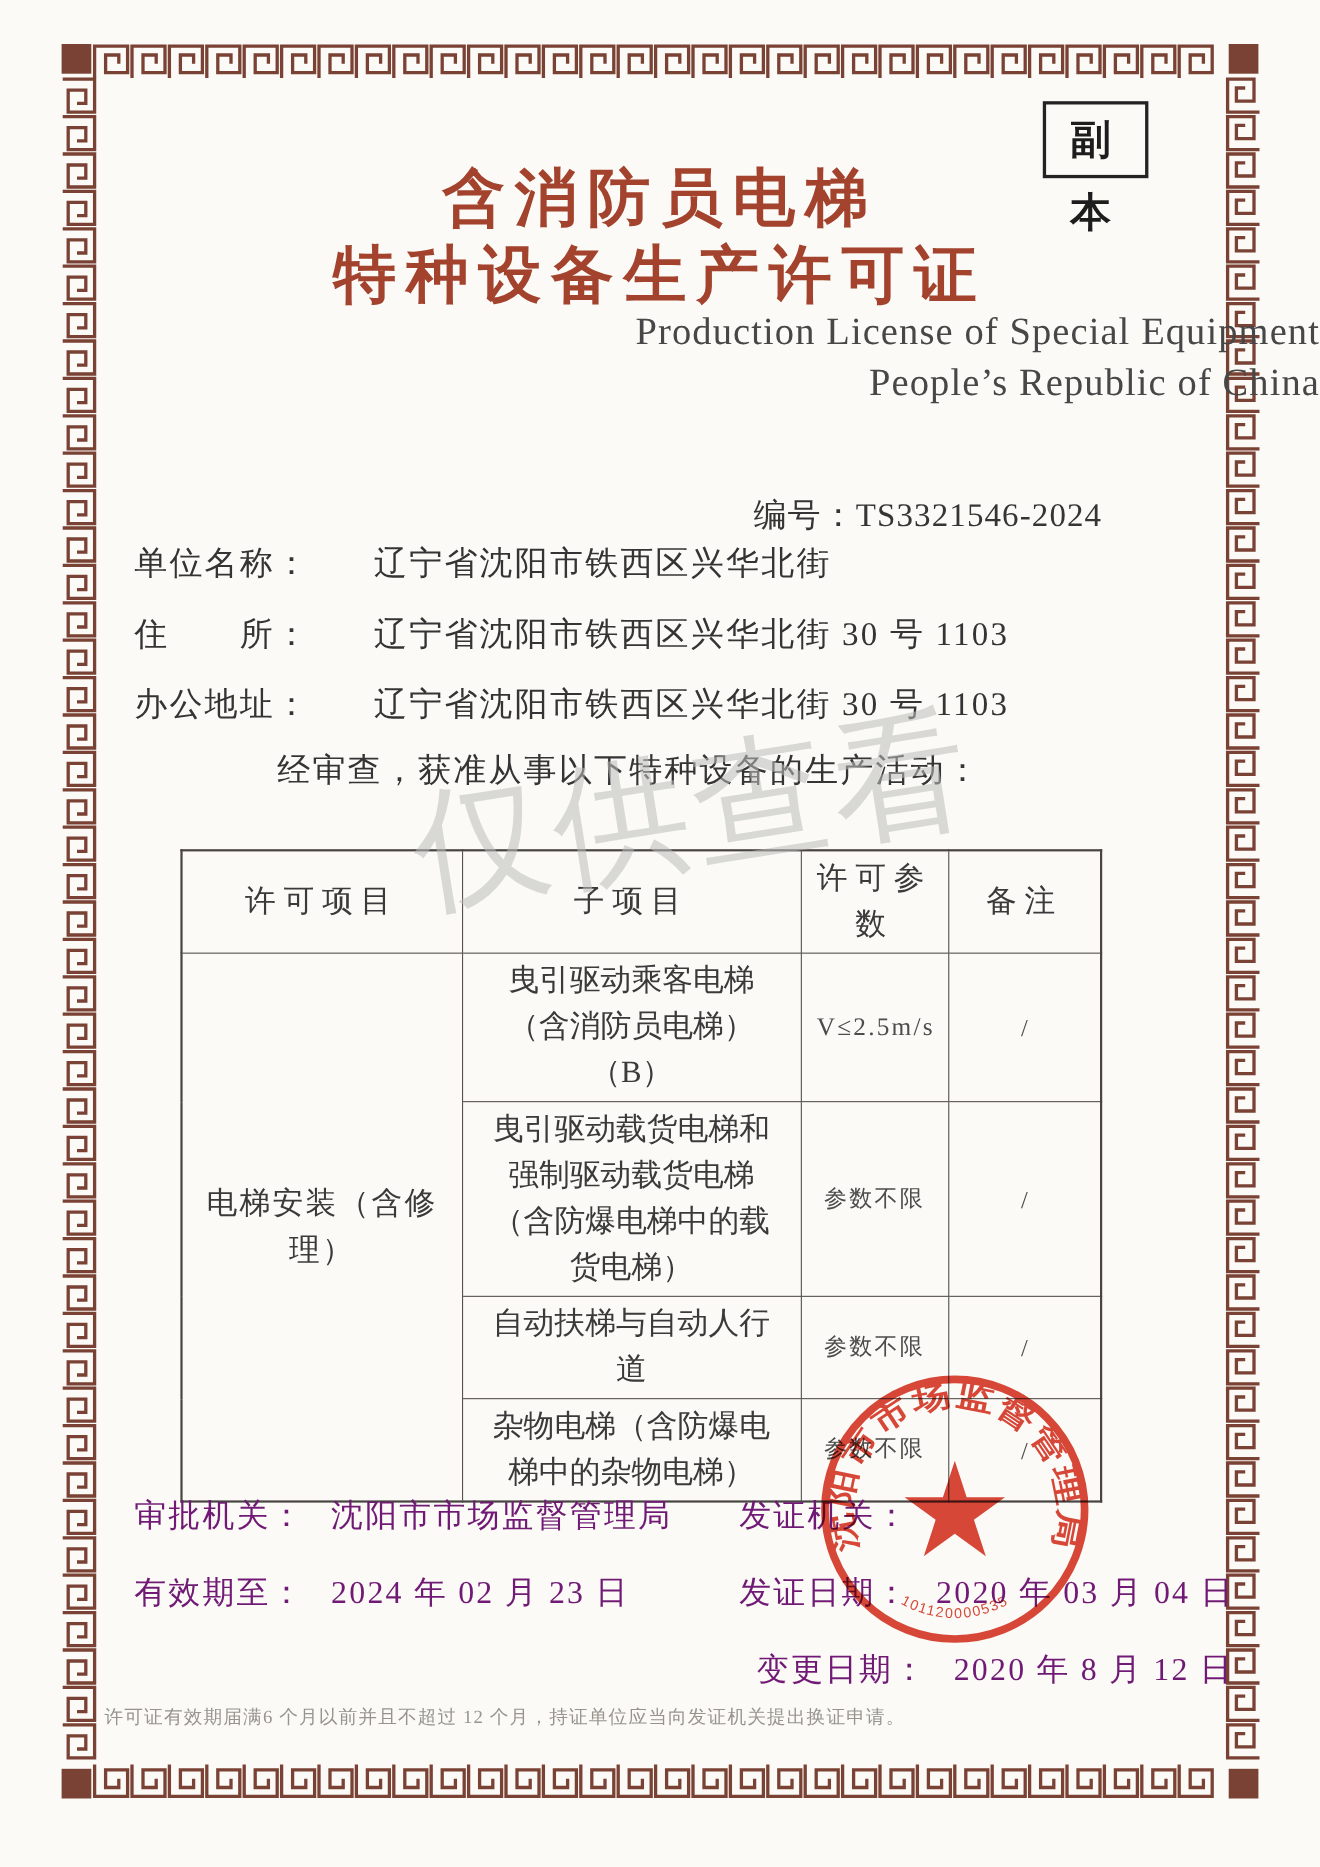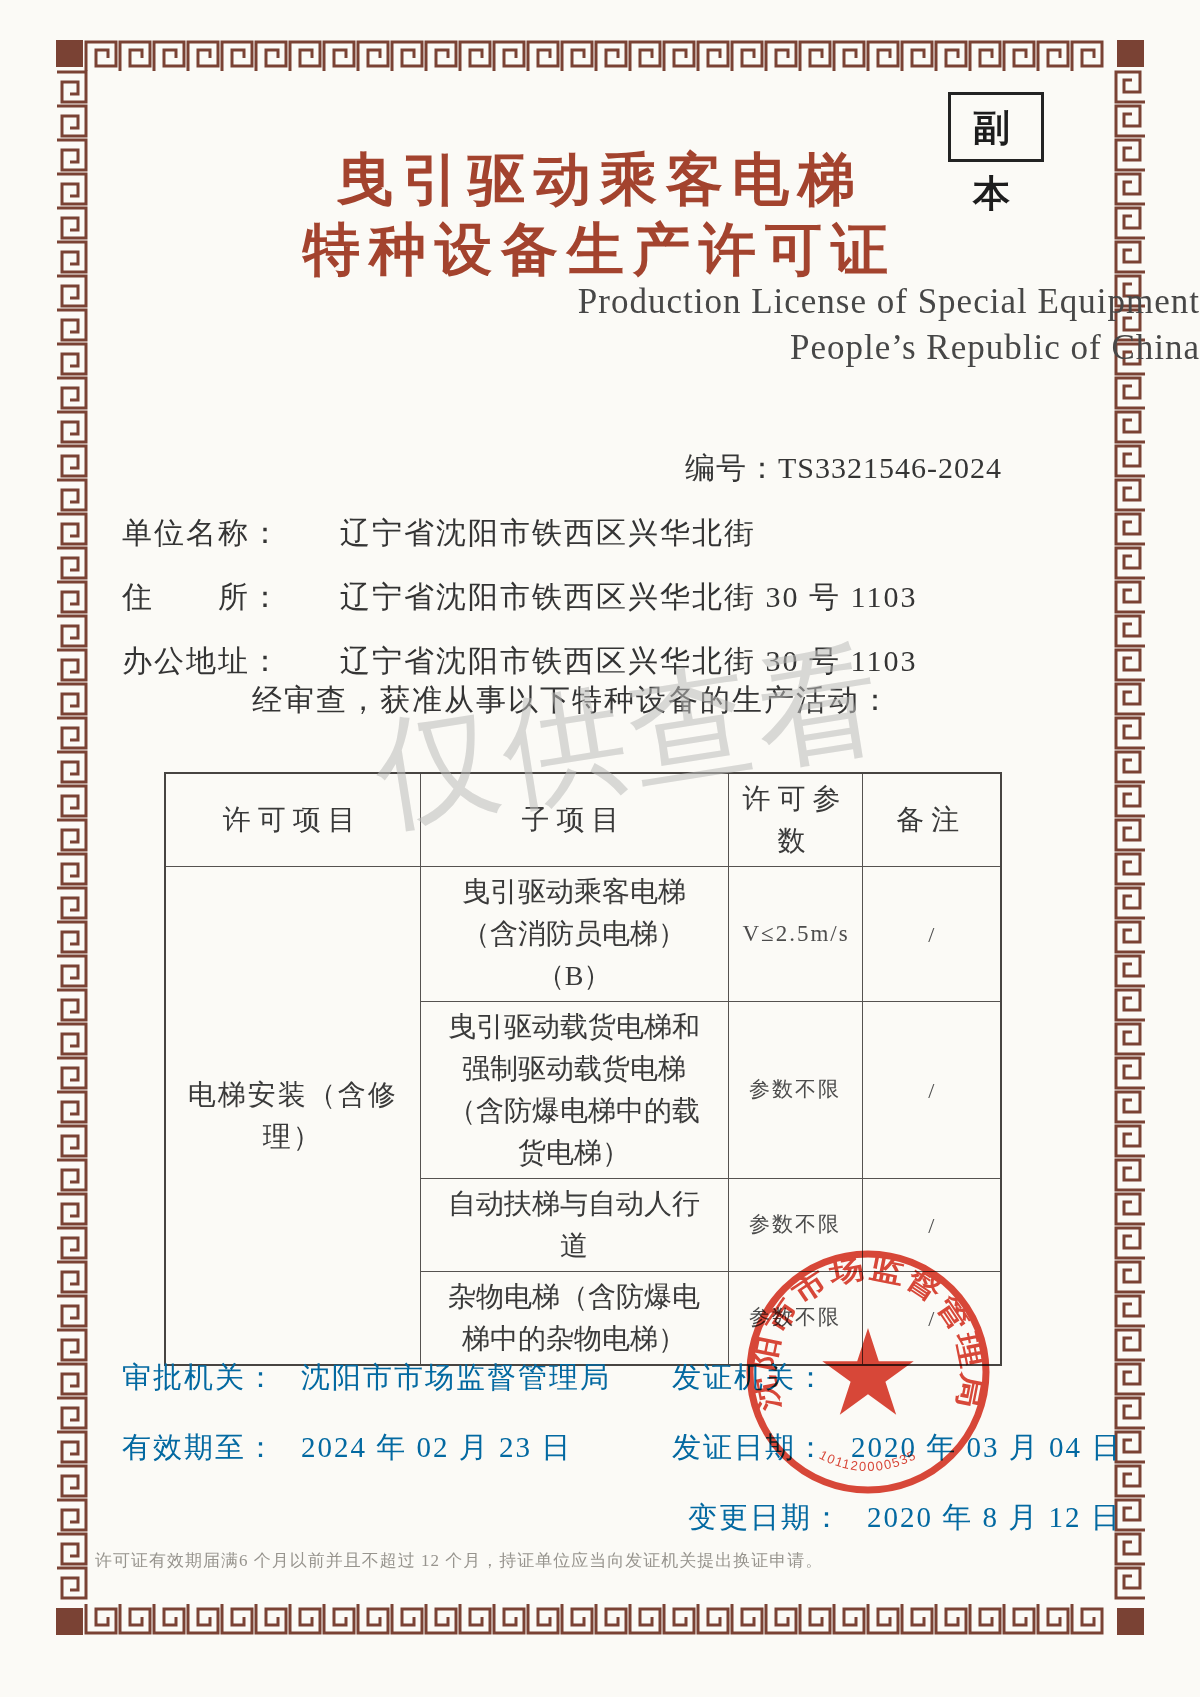--- a/index.html
+++ b/index.html
@@ -21,21 +21,21 @@
     z-index:3;
   }
   
   .t-cn{left:0;right:0;text-align:center;color:#a3432e;font-weight:700;
         font-size:57px;letter-spacing:9px;z-index:3;}
   .t-en{left:0;right:0;text-align:right;color:#474747;font-size:35px;
         letter-spacing:1px;z-index:3;}
   
   .license-no{right:198px;top:448px;font-size:30px;color:#353535;letter-spacing:1px;z-index:3;}
   .fld{left:122px;font-size:30px;color:#343434;z-index:3;white-space:nowrap;}
-  .fld .lab{display:inline-block;min-width:196px;letter-spacing:2px;margin-top:21px;}
+  .fld .lab{display:inline-block;min-width:196px;letter-spacing:2px;}
   .fld .val{margin-left:22px;letter-spacing:2px;}
   .review-note{left:252px;top:680px;font-size:30px;color:#343434;letter-spacing:2px;z-index:3;}
   
   table.lic{
     position:absolute;left:164px;top:772px;width:836px;z-index:1;
     border-collapse:collapse;table-layout:fixed;
     font-size:28px;color:#3a3a3a;
   }
   table.lic th,table.lic td{
     border:1.6px solid #555250;text-align:center;vertical-align:middle;
@@ -48,21 +48,21 @@
   td.param{font-size:21px;color:#4c4c4c;letter-spacing:2px;}
   td.remark{font-size:22px;color:#4c4c4c;}
   
   .watermark{
     left:390px;top:694px;z-index:5;pointer-events:none;
     font-size:124px;color:#bdbdbb;opacity:.55;letter-spacing:4px;
     transform:rotate(-9deg);transform-origin:left bottom;
     font-family:"Liberation Sans","DejaVu Sans",sans-serif;white-space:nowrap;
   }
   
-  .foot{font-size:29px;color:#0369a1;letter-spacing:2px;z-index:3;white-space:nowrap;}
+  .foot{font-size:29px;color:#701a75;letter-spacing:2px;z-index:3;white-space:nowrap;}
   .foot .val{margin-left:24px;letter-spacing:2px;}
   .fineprint{left:95px;top:1549px;font-size:17px;color:#97948e;letter-spacing:1px;z-index:3;}
   
   #seal-svg{position:absolute;left:740px;top:1244px;z-index:6;
             mix-blend-mode:multiply;opacity:.93;pointer-events:none;}
 </style>
 </head>
 <body>
 
 <svg id="border-svg" width="1200" height="1697" viewBox="0 0 1200 1697">
@@ -222,21 +222,21 @@
       <use href="#mu" transform="translate(1112,1532) rotate(-90)"></use>
       <use href="#mu" transform="translate(90,1532) rotate(90)"></use>
       <use href="#mu" transform="translate(1112,1566) rotate(-90)"></use>
       <use href="#mu" transform="translate(90,1566) rotate(90)"></use>
       <use href="#mu" transform="translate(1112,1600) rotate(-90)"></use>
     </g>
 </svg>
 
 <div class="abs copy-box">副本</div>
 
-<div class="abs t-cn" style="top:142px">曳引驱动乘客电梯</div>
+<div class="abs t-cn" style="top:142px">含消防员电梯</div>
 <div class="abs t-cn" style="top:212px">特种设备生产许可证</div>
 <div class="abs t-en" style="top:282px">Production License of Special Equipment</div>
 <div class="abs t-en" style="top:328px">People’s Republic of China</div>
 
 <div class="abs license-no">
   <span>编号：</span><span>TS3321546-2024</span>
 </div>
 
 <div class="abs fld" style="top:492px">
   <span class="lab">单位名称：</span><span class="val">辽宁省沈阳市铁西区兴华北街</span>

